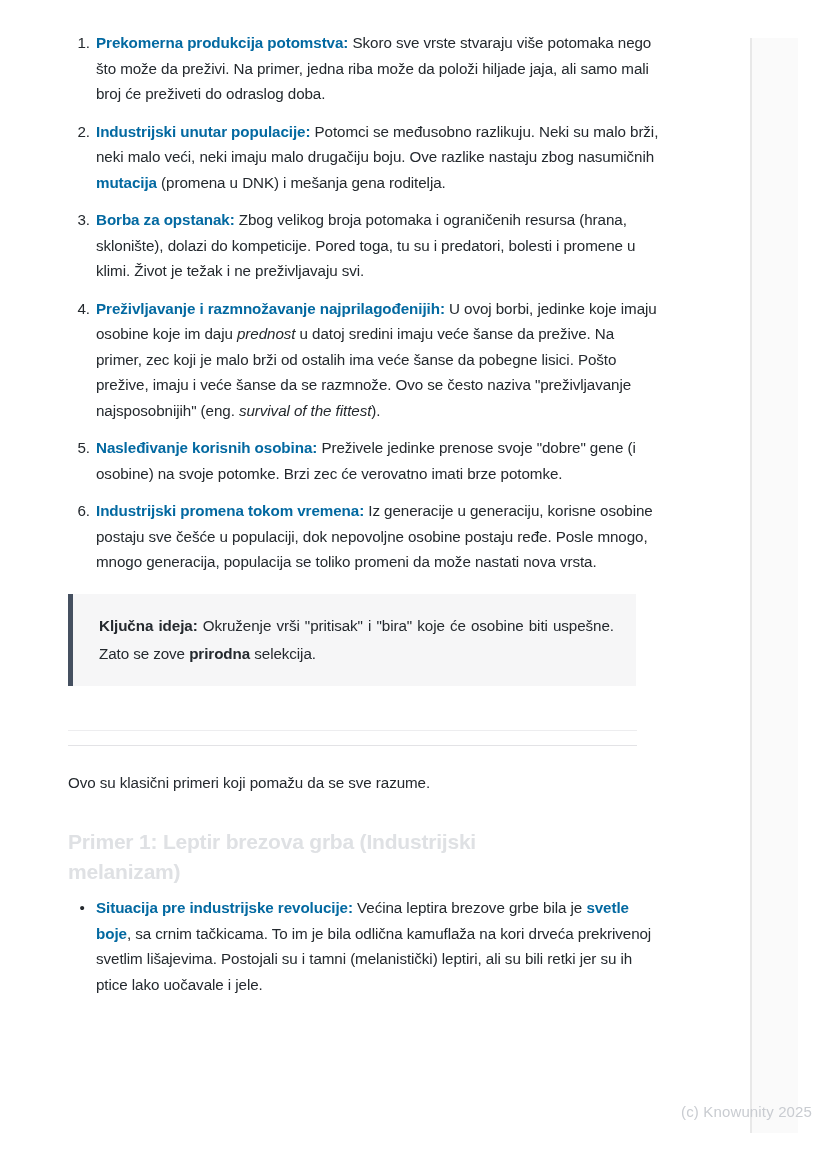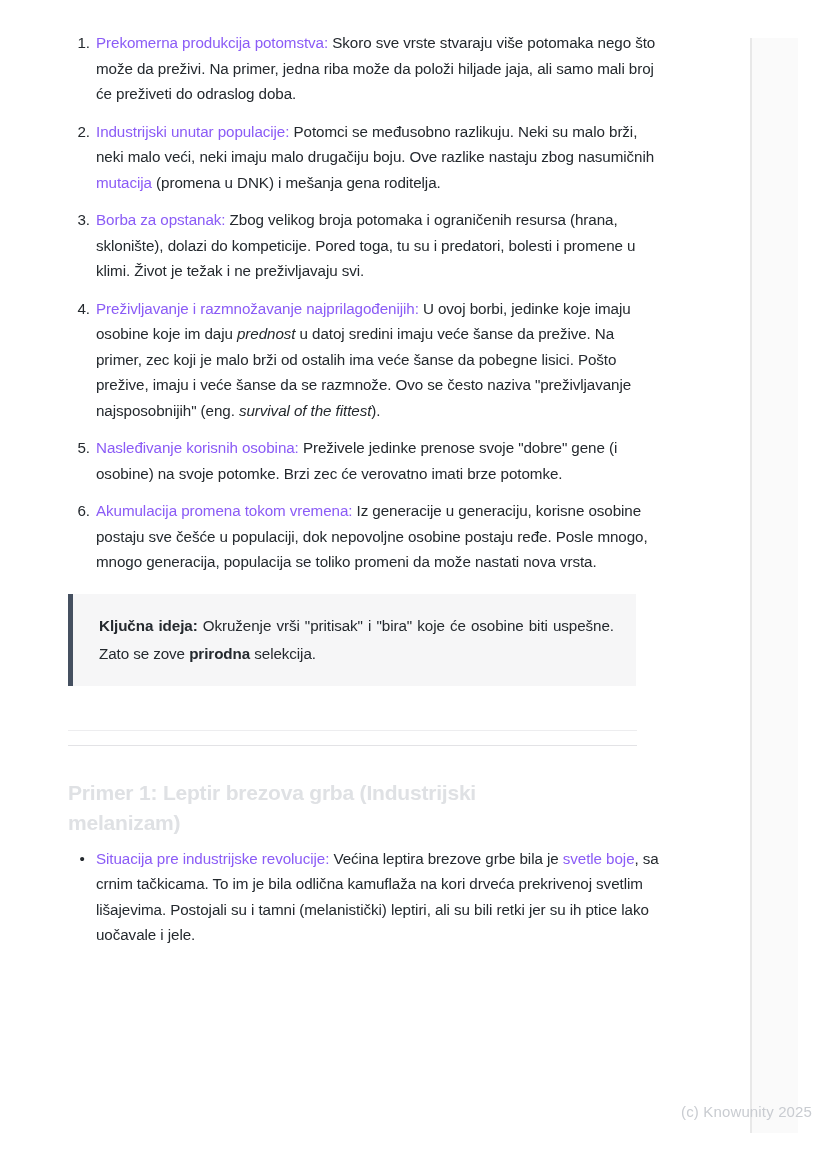--- a/index.html
+++ b/index.html
@@ -70,22 +70,22 @@
     position: absolute;
     left: 8px;
     top: 0;
     width: 12px;
     text-align: center;
     color: #24292e;
     font-size: 15.2px;
     line-height: 25.5px;
   }
   li b, .bold {
-    font-weight: 400;
-    color: #8b5cf6;
+    font-weight: 700;
+    color: #0369a1;
   }
   li i, .ital {
     font-style: italic;
     margin-top: 20px;
   }
 
   
   .callout {
     margin: 19px 0 0 0;
     width: 568px;
@@ -181,32 +181,33 @@
       <li>
         <span class="marker">4.</span>
         <b>Preživljavanje i razmnožavanje najprilagođenijih:</b><span> U ovoj borbi, jedinke koje imaju osobine koje im daju </span><i>prednost</i><span> u datoj sredini imaju veće šanse da prežive. Na primer, zec koji je malo brži od ostalih ima veće šanse da pobegne lisici. Pošto prežive, imaju i veće šanse da se razmnože. Ovo se često naziva "preživljavanje najsposobnijih" (eng. </span><i>survival of the fittest</i><span>).</span>
       </li>
       <li>
         <span class="marker">5.</span>
         <b>Nasleđivanje korisnih osobina:</b><span> Preživele jedinke prenose svoje "dobre" gene (i osobine) na svoje potomke. Brzi zec će verovatno imati brze potomke.</span>
       </li>
       <li>
         <span class="marker">6.</span>
-        <b>Akumulacija promena tokom vremena:</b><span> Iz generacije u generaciju, korisne osobine postaju sve češće u populaciji, dok nepovoljne osobine postaju ređe. Posle mnogo, mnogo generacija, populacija se toliko promeni da može nastati nova vrsta.</span>
+        <b>Industrijski promena tokom vremena:</b><span> Iz generacije u generaciju, korisne osobine postaju sve češće u populaciji, dok nepovoljne osobine postaju ređe. Posle mnogo, mnogo generacija, populacija se toliko promeni da može nastati nova vrsta.</span>
       </li>
     </ol>
 
     <div class="callout">
       <p><b>Ključna ideja:</b><span> Okruženje vrši "pritisak" i "bira" koje će osobine biti uspešne. Zato se zove </span><b>prirodna</b><span> selekcija.</span></p>
     </div>
 
     <hr class="rule">
 
     <hr class="title-underline">
 
+    <p class="para">Ovo su klasični primeri koji pomažu da se sve razume.</p>
 
     <h3 class="sub-title">Primer 1: Leptir brezova grba (Industrijski melanizam)</h3>
 
 
     <ul class="bul-list list-block-bullets">
       <li>
         <span class="marker">•</span>
         <b>Situacija pre industrijske revolucije:</b><span> Većina leptira brezove grbe bila je </span><b>svetle boje</b><span>, sa crnim tačkicama. To im je bila odlična kamuflaža na kori drveća prekrivenoj svetlim lišajevima. Postojali su i tamni (melanistički) leptiri, ali su bili retki jer su ih ptice lako uočavale i jele.</span>
       </li>
     </ul>

